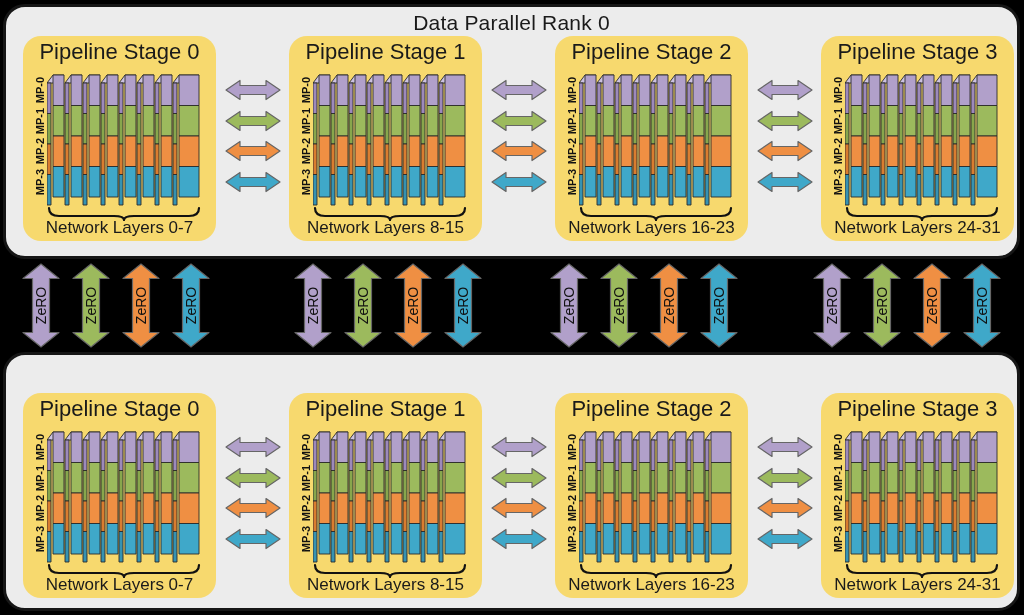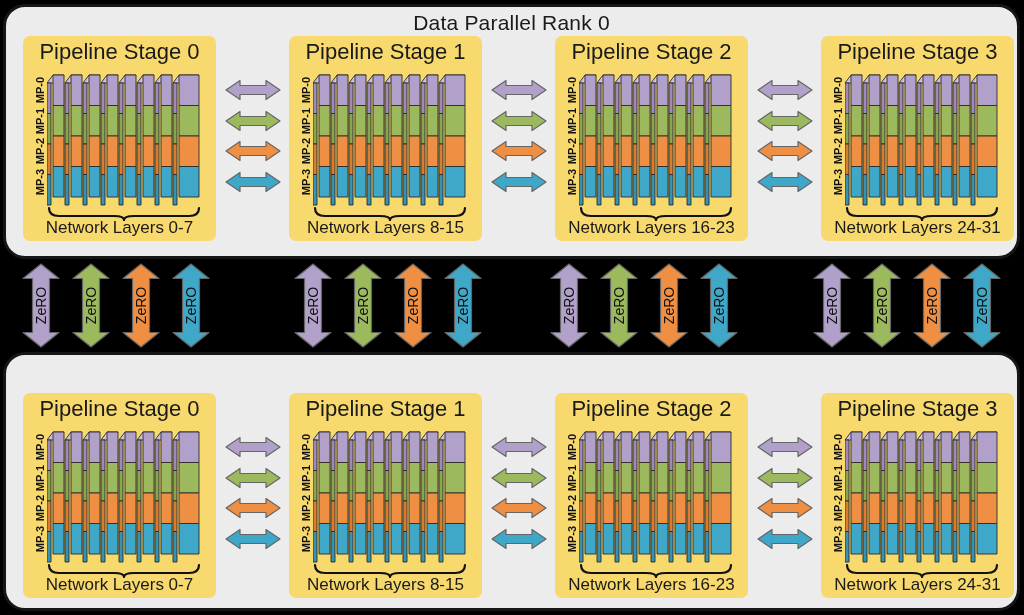--- a/index.html
+++ b/index.html
@@ -13,21 +13,21 @@
   .panel{
     position:absolute;left:3px;width:1017px;
     background:#ececec;border:3px solid #161616;border-radius:22px;
     box-sizing:border-box;
   }
   .panel-title{
     position:absolute;left:0;width:100%;margin:0;text-align:center;
     font-size:21px;font-weight:400;color:#1a1a1a;letter-spacing:.2px;
   }
   .stage{
-    position:absolute;width:193px;height:205px;border-radius:7px;
+    position:absolute;width:193px;height:205px;border-radius:18px;
     background:#f7d96e;
   }
   .stage-title{
     position:absolute;top:3px;left:0;width:100%;margin:0;text-align:center;
     font-size:22px;font-weight:400;color:#1a1a1a;
   }
   .mp{
     position:absolute;left:0;width:34px;text-align:center;
     font-size:11px;font-weight:700;color:#111;line-height:14px;
     transform:rotate(-90deg);

